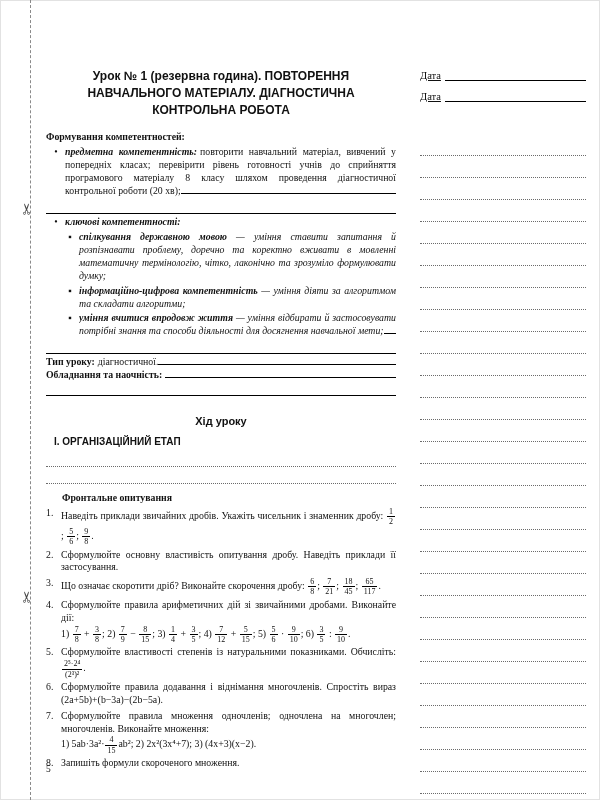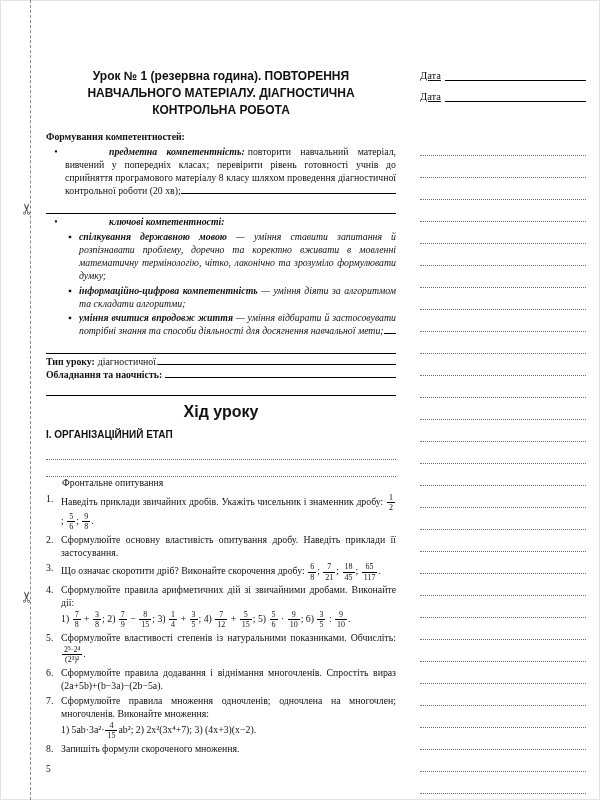--- a/index.html
+++ b/index.html
@@ -31,26 +31,26 @@
   .para{margin:0; text-align:justify;}
   .has-tail{overflow:hidden;}
   .tail{display:inline-block; width:100%; margin-right:-100%; height:8px;
         border-bottom:1px solid #000; vertical-align:baseline;}
   .rule-blank{height:13px; border-bottom:1px solid #000; margin-bottom:2px;}
   .rule-dotted{height:16px; border-bottom:1px dotted #6b6b6b;}
   .bullet-row{display:flex; gap:5px; margin:2px 0 2px 6px;}
   .bullet{flex:none; width:8px; text-align:center;}
   .sub{margin-left:14px;}
   .sub .para{font-style:italic;}
-  .lbl{font-weight:bold; font-style:italic; margin-right:3px;margin-left:44px;}
+  .lbl{font-weight:bold; font-style:italic; margin-right:3px;}
   .lbl-b{font-weight:bold; margin-right:3px;}
   .em{font-weight:bold; font-style:italic;}
-  .center-h{font-weight:bold; text-align:center; margin:5px 0 5px 0; font-family:"Liberation Sans", sans-serif; font-size:16px;}
-  .stage-h{font-weight:bold; font-family:"Liberation Sans", sans-serif; font-size:10px; margin:6px 0 2px 0;}
-  .survey-h{font-weight:normal; margin:0 0 2px 16px;}
+  .center-h{font-weight:bold; text-align:center; margin:18px 0 5px 0; font-family:"Liberation Sans", sans-serif; font-size:11px;}
+  .stage-h{font-weight:bold; font-family:"Liberation Sans", sans-serif; font-size:10px; margin:6px 0 2px 8px;}
+  .survey-h{font-weight:bold; margin:8px 0 2px 16px;}
 
   .q{display:flex; margin:2.5px 0;}
   .qnum{width:15px; flex:none;}
   .qbody{flex:1;}
   .qline{text-align:justify;}
   .qline.ops{text-align:left; margin-top:0;}
 
   .frac{display:inline-block; text-align:center; vertical-align:middle;
         font-size:8px; line-height:1.15; margin:0 1px;}
   .fn{display:block; border-bottom:1px solid #000; padding:0 2px;}

